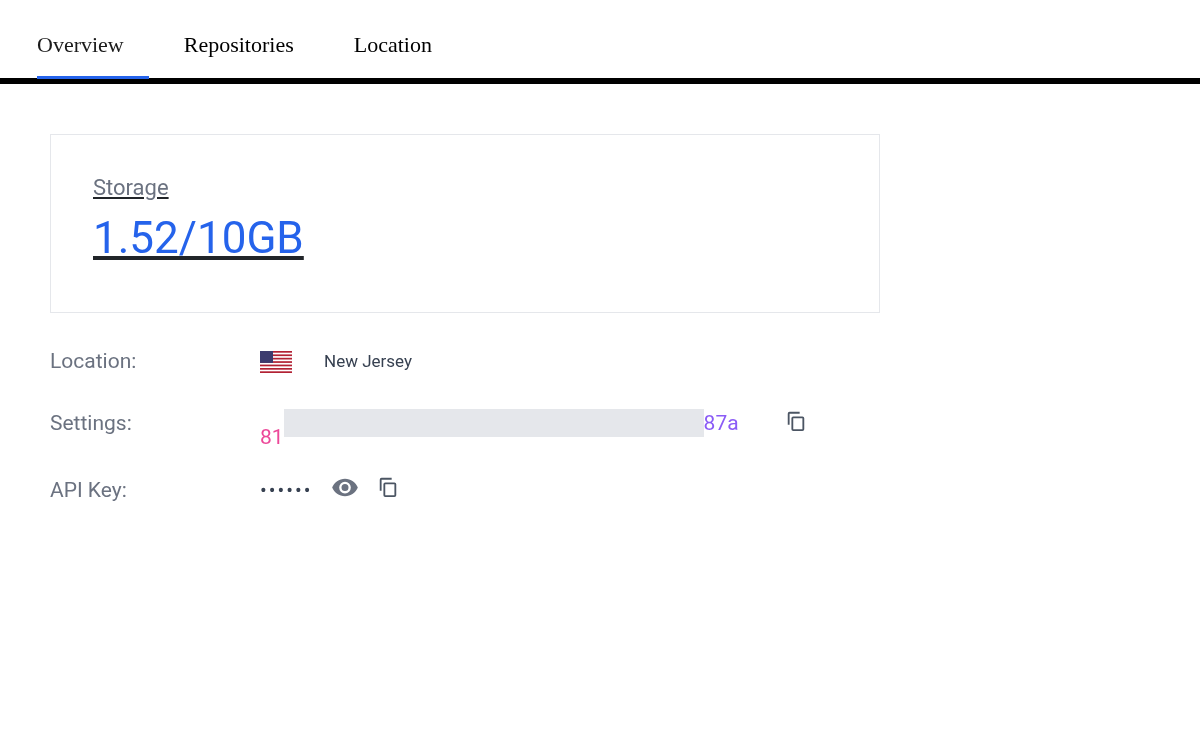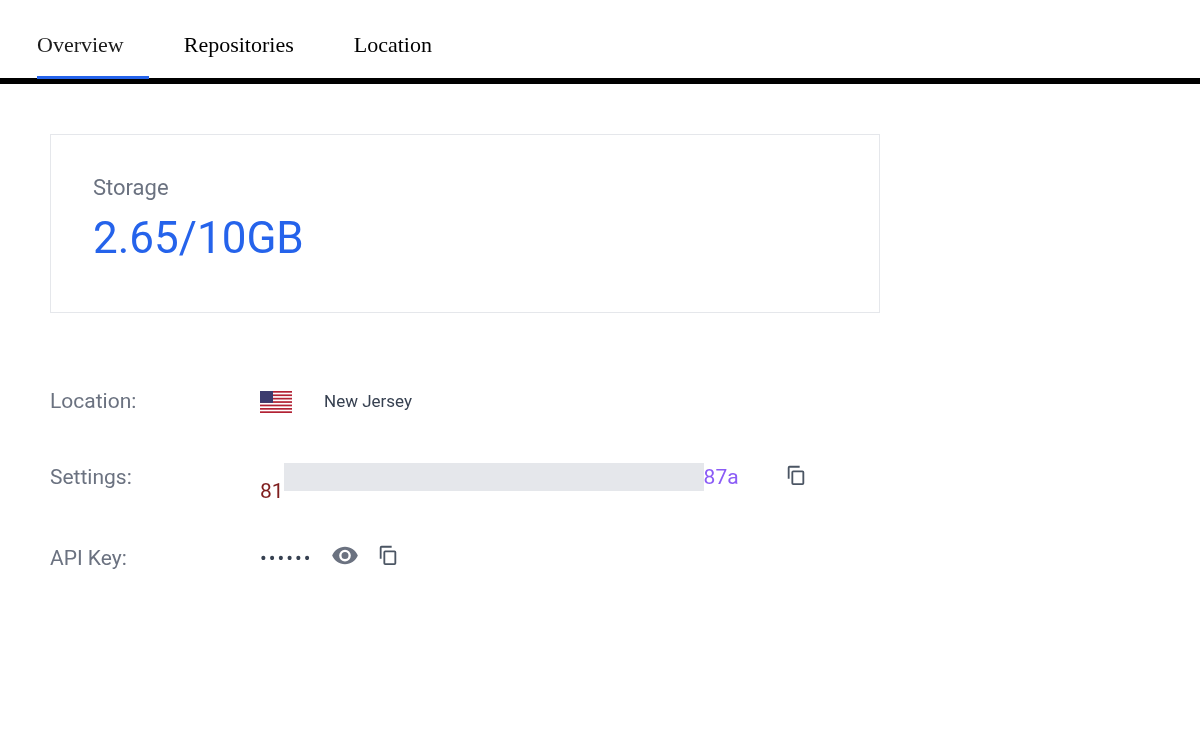--- a/index.html
+++ b/index.html
@@ -51,37 +51,38 @@
       left: 0;
       right: 0;
       width: 112px;
     }
     .content {
       padding: 50px;
     }
     .storage-card {
       border: 1px solid #e5e7eb;
       padding: 40px 42px 48px 42px;
-      margin-bottom: 76px;
+      margin-bottom: 36px;
       width: 830px;
+      text-decoration: underline;
     }
     .storage-label {
       font-size: 22px;
       color: #6b7280;
       margin-bottom: 12px;
     }
     .storage-value {
       font-size: 44px;
       color: #2563eb;
       font-weight: 400;
     }
     .details-grid {
       display: grid;
       grid-template-columns: 210px 1fr;
-      row-gap: 38px;
+      row-gap: 24px;
       align-items: center;
     }
     .detail-label {
       font-size: 21px;
       color: #6b7280;
     }
     .detail-value {
       font-size: 21px;
       color: #6b7280;
       display: flex;
@@ -112,21 +113,21 @@
       cursor: pointer;
       color: #6b7280;
       flex-shrink: 0;
     }
     .username-value {
       display: flex;
       align-items: center;
       gap: 0;
     }
     .username-start {
-      color: #7f1d1d;
+      color: #ec4899;
       margin-top: 28px;
     }
     .username-redacted {
       background: #e5e7eb;
       height: 28px;
       width: 420px;
       display: inline-block;
     }
     .username-end {
       color: #8b5cf6;
@@ -145,21 +146,21 @@
   <div class="tabs">
     <div class="tab active">Overview</div>
     <div class="tab">Repositories</div>
     <div class="tab">Location</div>
   </div>
 </div>
 
 <div class="content">
   <div class="storage-card">
     <div class="storage-label">Storage</div>
-    <div class="storage-value">2.65/10GB</div>
+    <div class="storage-value">1.52/10GB</div>
   </div>
 
   <div class="details-grid">
     <div class="detail-label">Location:</div>
     <div class="detail-value">
       <span>
         <svg class="flag-icon" viewBox="0 0 32 22">
           <rect width="32" height="22" fill="#ffffff"></rect>
           <rect y="0" width="32" height="1.7" fill="#B22234"></rect>
           <rect y="3.4" width="32" height="1.7" fill="#B22234"></rect>

